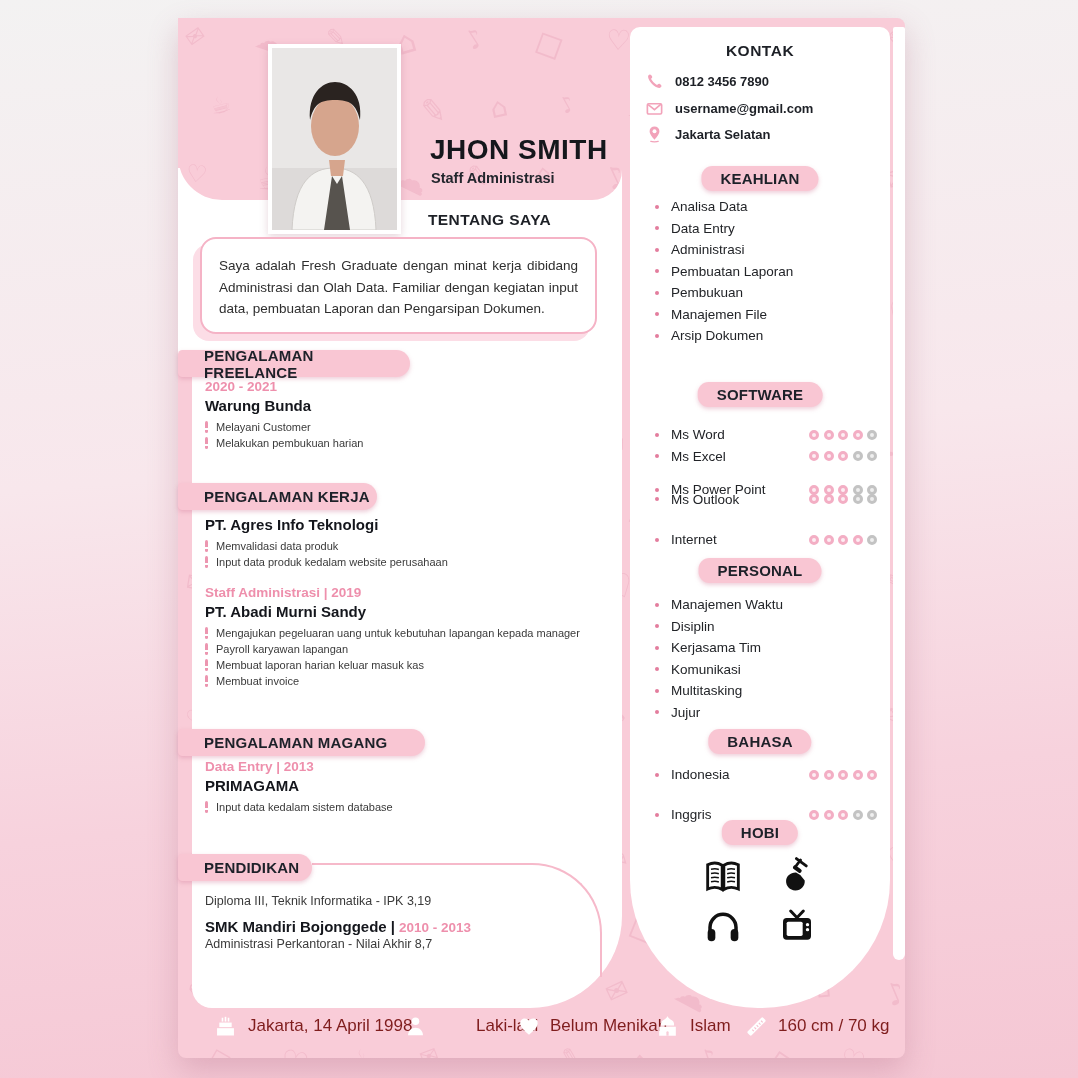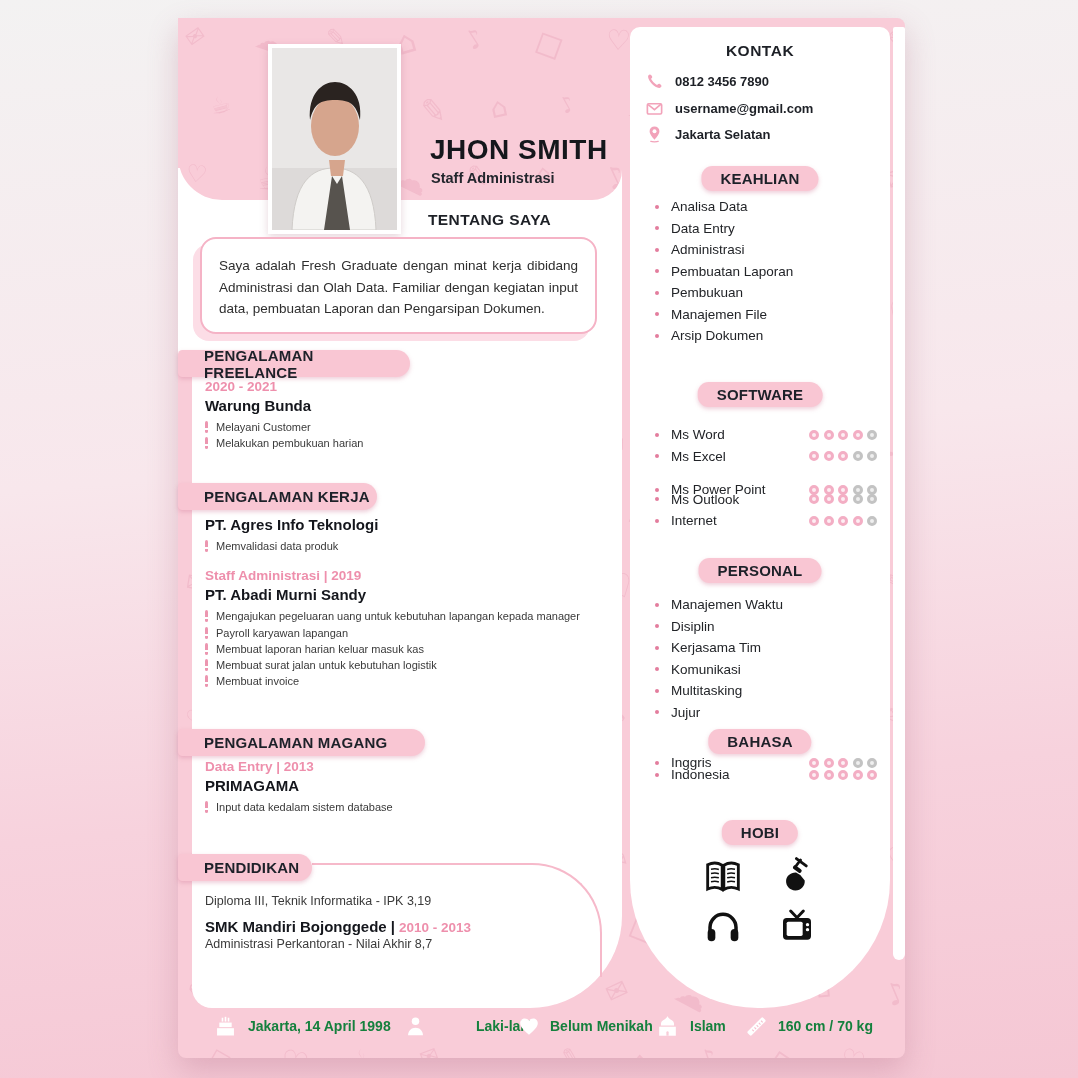--- a/index.html
+++ b/index.html
@@ -73,21 +73,21 @@
   .lvl i.off{border-color:#c3c3c3;background:#efefef;}
   .hobby-grid{position:absolute;left:50%;transform:translateX(-50%);display:grid;
     grid-template-columns:44px 44px;gap:10px 30px;justify-items:center;}
   .hobby-grid .hb{width:40px;height:40px;color:#111;}
   .hobby-grid svg{width:100%;height:100%;display:block;}
 
   
   .f-item{position:absolute;top:992px;height:32px;display:flex;align-items:center;gap:9px;}
   .f-icon{color:#fff;display:block;}
   .f-icon svg{display:block;}
-  .f-item .txt{font-size:14px;font-weight:700;color:#15803d;white-space:nowrap;}
+  .f-item .txt{font-size:17px;font-weight:400;color:#7f1d1d;white-space:nowrap;}
 </style>
 </head>
 <body>
 
 <div class="stage">
   <div class="doc">
     <div class="pattern" id="pat-doc">
         <span style="left: 8px; top: 6px; font-size: 22px; transform: rotate(-35deg);">✉</span>
         <span style="left: 78px; top: 6px; font-size: 29px; transform: rotate(18deg);">☁</span>
         <span style="left: 148px; top: 6px; font-size: 24px; transform: rotate(1deg);">✎</span>
@@ -328,39 +328,39 @@
         </div>
 
       <div class="pill-left" style="top:465px;width:199px;">PENGALAMAN KERJA</div>
       <div class="entries" id="ent-kerja" style="top:498px;">
           <div class="entry">
             <div class="org">PT. Agres Info Teknologi</div>
             <div class="b-row">
               <span class="bmark"></span>
               <span>Memvalidasi data produk</span>
             </div>
+            <div class="b-row">
+              <span class="bmark"></span>
+              <span>Input data produk kedalam website perusahaan</span>
+            </div>
           </div>
           <div class="entry">
             <div class="date">Staff Administrasi | 2019</div>
             <div class="org">PT. Abadi Murni Sandy</div>
             <div class="b-row">
               <span class="bmark"></span>
               <span>Mengajukan pegeluaran uang untuk kebutuhan lapangan kepada manager</span>
             </div>
             <div class="b-row">
               <span class="bmark"></span>
               <span>Payroll karyawan lapangan</span>
             </div>
             <div class="b-row">
               <span class="bmark"></span>
               <span>Membuat laporan harian keluar masuk kas</span>
-            </div>
-            <div class="b-row">
-              <span class="bmark"></span>
-              <span>Membuat surat jalan untuk kebutuhan logistik</span>
             </div>
             <div class="b-row">
               <span class="bmark"></span>
               <span>Membuat invoice</span>
             </div>
           </div>
         </div>
 
       <div class="pill-left" style="top:711px;width:247px;">PENGALAMAN MAGANG</div>
       <div class="entries" id="ent-magang" style="top:741px;">
@@ -497,21 +497,21 @@
                 <span>Ms Outlook</span>
               </span>
               <span class="lvl">
                 <i></i>
                 <i></i>
                 <i></i>
                 <i class="off"></i>
                 <i class="off"></i>
               </span>
             </div>
-            <div class="lvl-row" style="top: 483px; text-align: right;">
+            <div class="lvl-row" style="top: 502px; text-align: right;">
               <span class="lbl">
                 <span class="dotb"></span>
                 <span>Internet</span>
               </span>
               <span class="lvl">
                 <i></i>
                 <i></i>
                 <i></i>
                 <i></i>
                 <i class="off"></i>
@@ -555,21 +555,21 @@
                 <span>Indonesia</span>
               </span>
               <span class="lvl">
                 <i></i>
                 <i></i>
                 <i></i>
                 <i></i>
                 <i></i>
               </span>
             </div>
-            <div class="lvl-row" style="top: 725px;">
+            <div class="lvl-row" style="top: 777px;">
               <span class="lbl">
                 <span class="dotb"></span>
                 <span>Inggris</span>
               </span>
               <span class="lvl">
                 <i></i>
                 <i></i>
                 <i></i>
                 <i class="off"></i>
                 <i class="off"></i>

